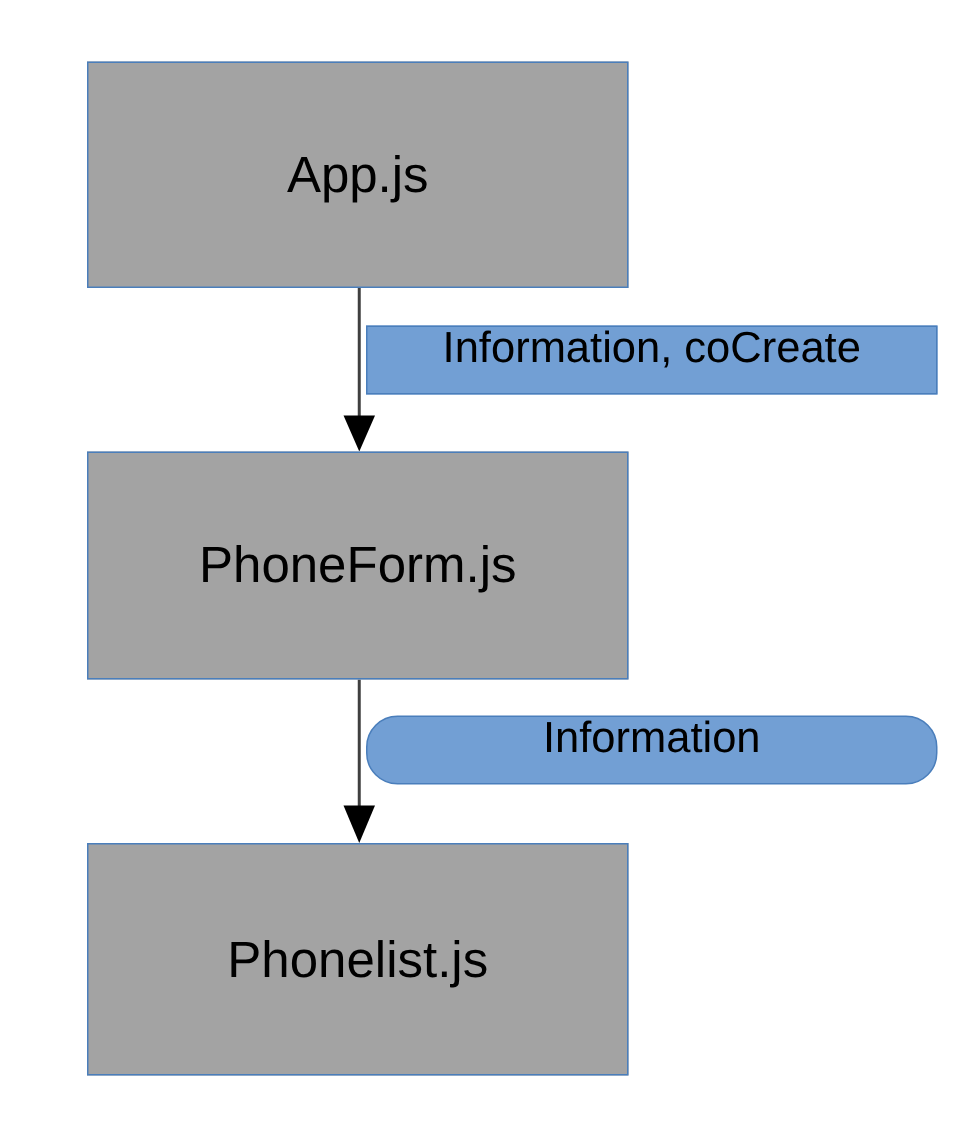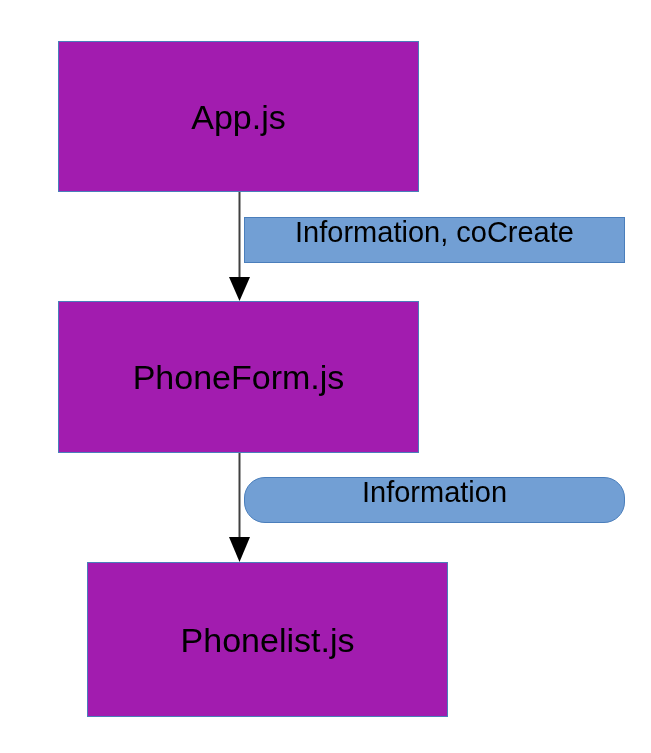--- a/index.html
+++ b/index.html
@@ -19,39 +19,39 @@
     position: relative;
     width: 651px;
     height: 753px;
     background: #ffffff;
   }
 
   
   .node-box {
     position: absolute;
     box-sizing: border-box;
-    background: #a21caf;
+    background: #a3a3a3;
     border: 1px solid #4A7EBB;
     display: flex;
     align-items: center;
     justify-content: center;
   }
   .node-label {
     font-family: "Liberation Sans", sans-serif;
     font-size: 34px;
     font-weight: 400;
     color: #000000;
     line-height: 1;
     letter-spacing: 0px;
     white-space: nowrap;
   }
 
   #node-app      { left: 58px;  top: 41px;  width: 361px; height: 151px; }
   #node-phoneform{ left: 58px;  top: 301px; width: 361px; height: 152px; }
-  #node-phonelist{ left: 58px;  top: 562px; width: 361px; height: 155px; margin-left: 29px; }
+  #node-phonelist{ left: 58px;  top: 562px; width: 361px; height: 155px; }
 
   
   .edge-label-box {
     position: absolute;
     box-sizing: border-box;
     background: #729FD4;
     border: 1px solid #4A7EBB;
     display: flex;
     align-items: flex-start;
     justify-content: center;

